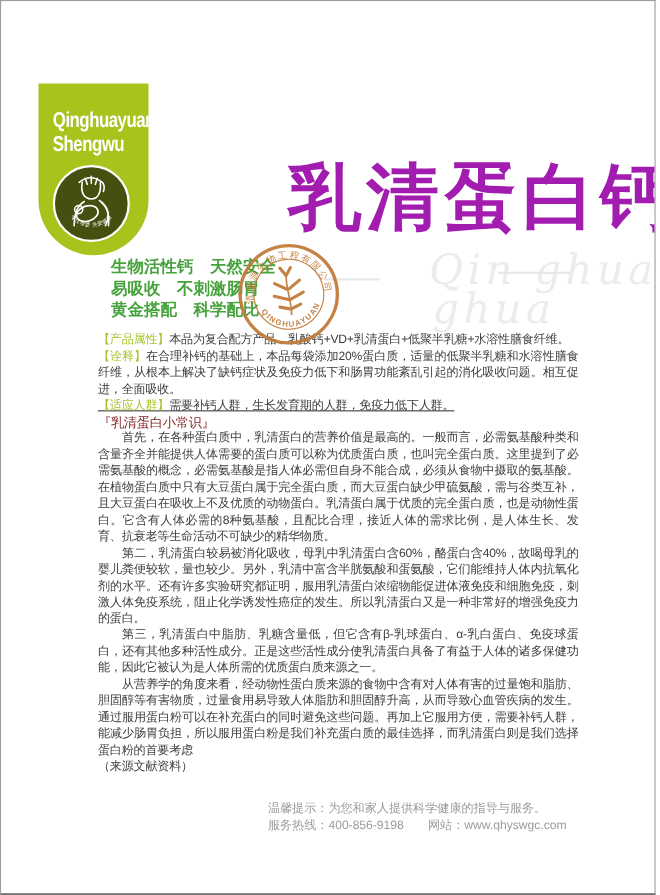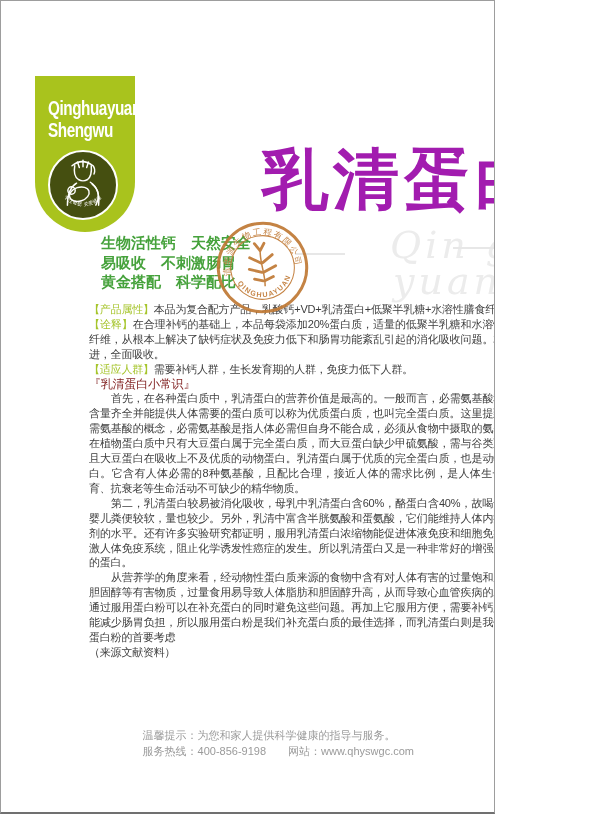--- a/index.html
+++ b/index.html
@@ -1,18 +1,18 @@
 <!DOCTYPE html>
 <html><head>
 <meta charset="utf-8">
 <style>
   html,body{margin:0;padding:0;background:#fff;}
   .page{
     position:relative;
-    width:495px;height:814px;
+    width:596px;height:814px;
     box-sizing:border-box;
     background:#fff;
     border:1px solid #9d9d9d;
     border-bottom:2px solid #707070;
     overflow:hidden;
     font-family:"Liberation Sans","DejaVu Sans",sans-serif;
   }
   
   .badge{
     position:absolute;left:34px;top:75px;width:100px;height:156px;
@@ -60,21 +60,21 @@
   
   .content{
     position:absolute;left:88px;top:301px;width:437px;
     font-size:11px;line-height:14.9px;letter-spacing:-0.2px;
     color:#3d3d3d;text-align:justify;z-index:1;
   }
   .content p{margin:0;}
   .label{color:#a6c52c;}
   .p-product,.p-audience{white-space:nowrap;}
   .p-interp{margin-top:11px;}
-  .p-audience{margin-top:12px;}
+  .p-audience{margin-top:12px;text-decoration:underline;}
   .k-heading{margin-top:13px;margin-bottom:4px;color:#7f1d1d;font-size:12px;}
   .k-p{text-indent:2em;}
   
   .footer{
     position:absolute;right:80px;top:726px;z-index:1;
     text-align:left;color:#9a9a9a;font-size:11px;line-height:16px;
     white-space:nowrap;
   }
 </style>
 </head>
@@ -103,21 +103,21 @@
         <text font-size="5.2" fill="#ffffff" letter-spacing="0.4" font-family="Liberation Sans, sans-serif">
           <textPath href="#motto-arc" startOffset="50%" text-anchor="middle">专注母婴 关爱健康</textPath>
         </text>
       </svg>
     </div>
   </div>
 
   <h1 class="title">乳清蛋白钙</h1>
 
   <div class="wm wm-l1">Qin ghua</div>
-  <div class="wm wm-l2">yuan</div>
+  <div class="wm wm-l2">ghua</div>
   <div class="wm-line wm-line-left"></div>
   <div class="wm-line wm-line-right"></div>
 
   <div class="slogans">
     <div>生物活性钙　天然安全</div>
     <div>易吸收　不刺激肠胃</div>
     <div>黄金搭配　科学配比</div>
   </div>
 
   <div class="stamp">
@@ -147,20 +147,21 @@
   <div class="content">
     <p class="p-product"><span class="label">【产品属性】</span><span>本品为复合配方产品，乳酸钙+VD+乳清蛋白+低聚半乳糖+水溶性膳食纤维。</span></p>
 
     <p class="p-interp"><span class="label">【诠释】</span><span>在合理补钙的基础上，本品每袋添加20%蛋白质，适量的低聚半乳糖和水溶性膳食纤维，从根本上解决了缺钙症状及免疫力低下和肠胃功能紊乱引起的消化吸收问题。相互促进，全面吸收。</span></p>
 
     <p class="p-audience"><span class="label">【适应人群】</span><span>需要补钙人群，生长发育期的人群，免疫力低下人群。</span></p>
 
     <p class="k-heading">『乳清蛋白小常识』</p>
     <p class="k-p">首先，在各种蛋白质中，乳清蛋白的营养价值是最高的。一般而言，必需氨基酸种类和含量齐全并能提供人体需要的蛋白质可以称为优质蛋白质，也叫完全蛋白质。这里提到了必需氨基酸的概念，必需氨基酸是指人体必需但自身不能合成，必须从食物中摄取的氨基酸。在植物蛋白质中只有大豆蛋白属于完全蛋白质，而大豆蛋白缺少甲硫氨酸，需与谷类互补，且大豆蛋白在吸收上不及优质的动物蛋白。乳清蛋白属于优质的完全蛋白质，也是动物性蛋白。它含有人体必需的8种氨基酸，且配比合理，接近人体的需求比例，是人体生长、发育、抗衰老等生命活动不可缺少的精华物质。</p>
     <p class="k-p">第二，乳清蛋白较易被消化吸收，母乳中乳清蛋白含60%，酪蛋白含40%，故喝母乳的婴儿粪便较软，量也较少。另外，乳清中富含半胱氨酸和蛋氨酸，它们能维持人体内抗氧化剂的水平。还有许多实验研究都证明，服用乳清蛋白浓缩物能促进体液免疫和细胞免疫，刺激人体免疫系统，阻止化学诱发性癌症的发生。所以乳清蛋白又是一种非常好的增强免疫力的蛋白。</p>
+    <p class="k-p">第三，乳清蛋白中脂肪、乳糖含量低，但它含有β-乳球蛋白、α-乳白蛋白、免疫球蛋白，还有其他多种活性成分。正是这些活性成分使乳清蛋白具备了有益于人体的诸多保健功能，因此它被认为是人体所需的优质蛋白质来源之一。</p>
     <p class="k-p">从营养学的角度来看，经动物性蛋白质来源的食物中含有对人体有害的过量饱和脂肪、胆固醇等有害物质，过量食用易导致人体脂肪和胆固醇升高，从而导致心血管疾病的发生。通过服用蛋白粉可以在补充蛋白的同时避免这些问题。再加上它服用方便，需要补钙人群，能减少肠胃负担，所以服用蛋白粉是我们补充蛋白质的最佳选择，而乳清蛋白则是我们选择蛋白粉的首要考虑</p>
     <p class="k-source">（来源文献资料）</p>
   </div>
 
   <div class="footer">
     <div>温馨提示：为您和家人提供科学健康的指导与服务。</div>
     <div><span>服务热线：400-856-9198</span><span>　　</span><span>网站：www.qhyswgc.com</span></div>
   </div>
 
 </div>

